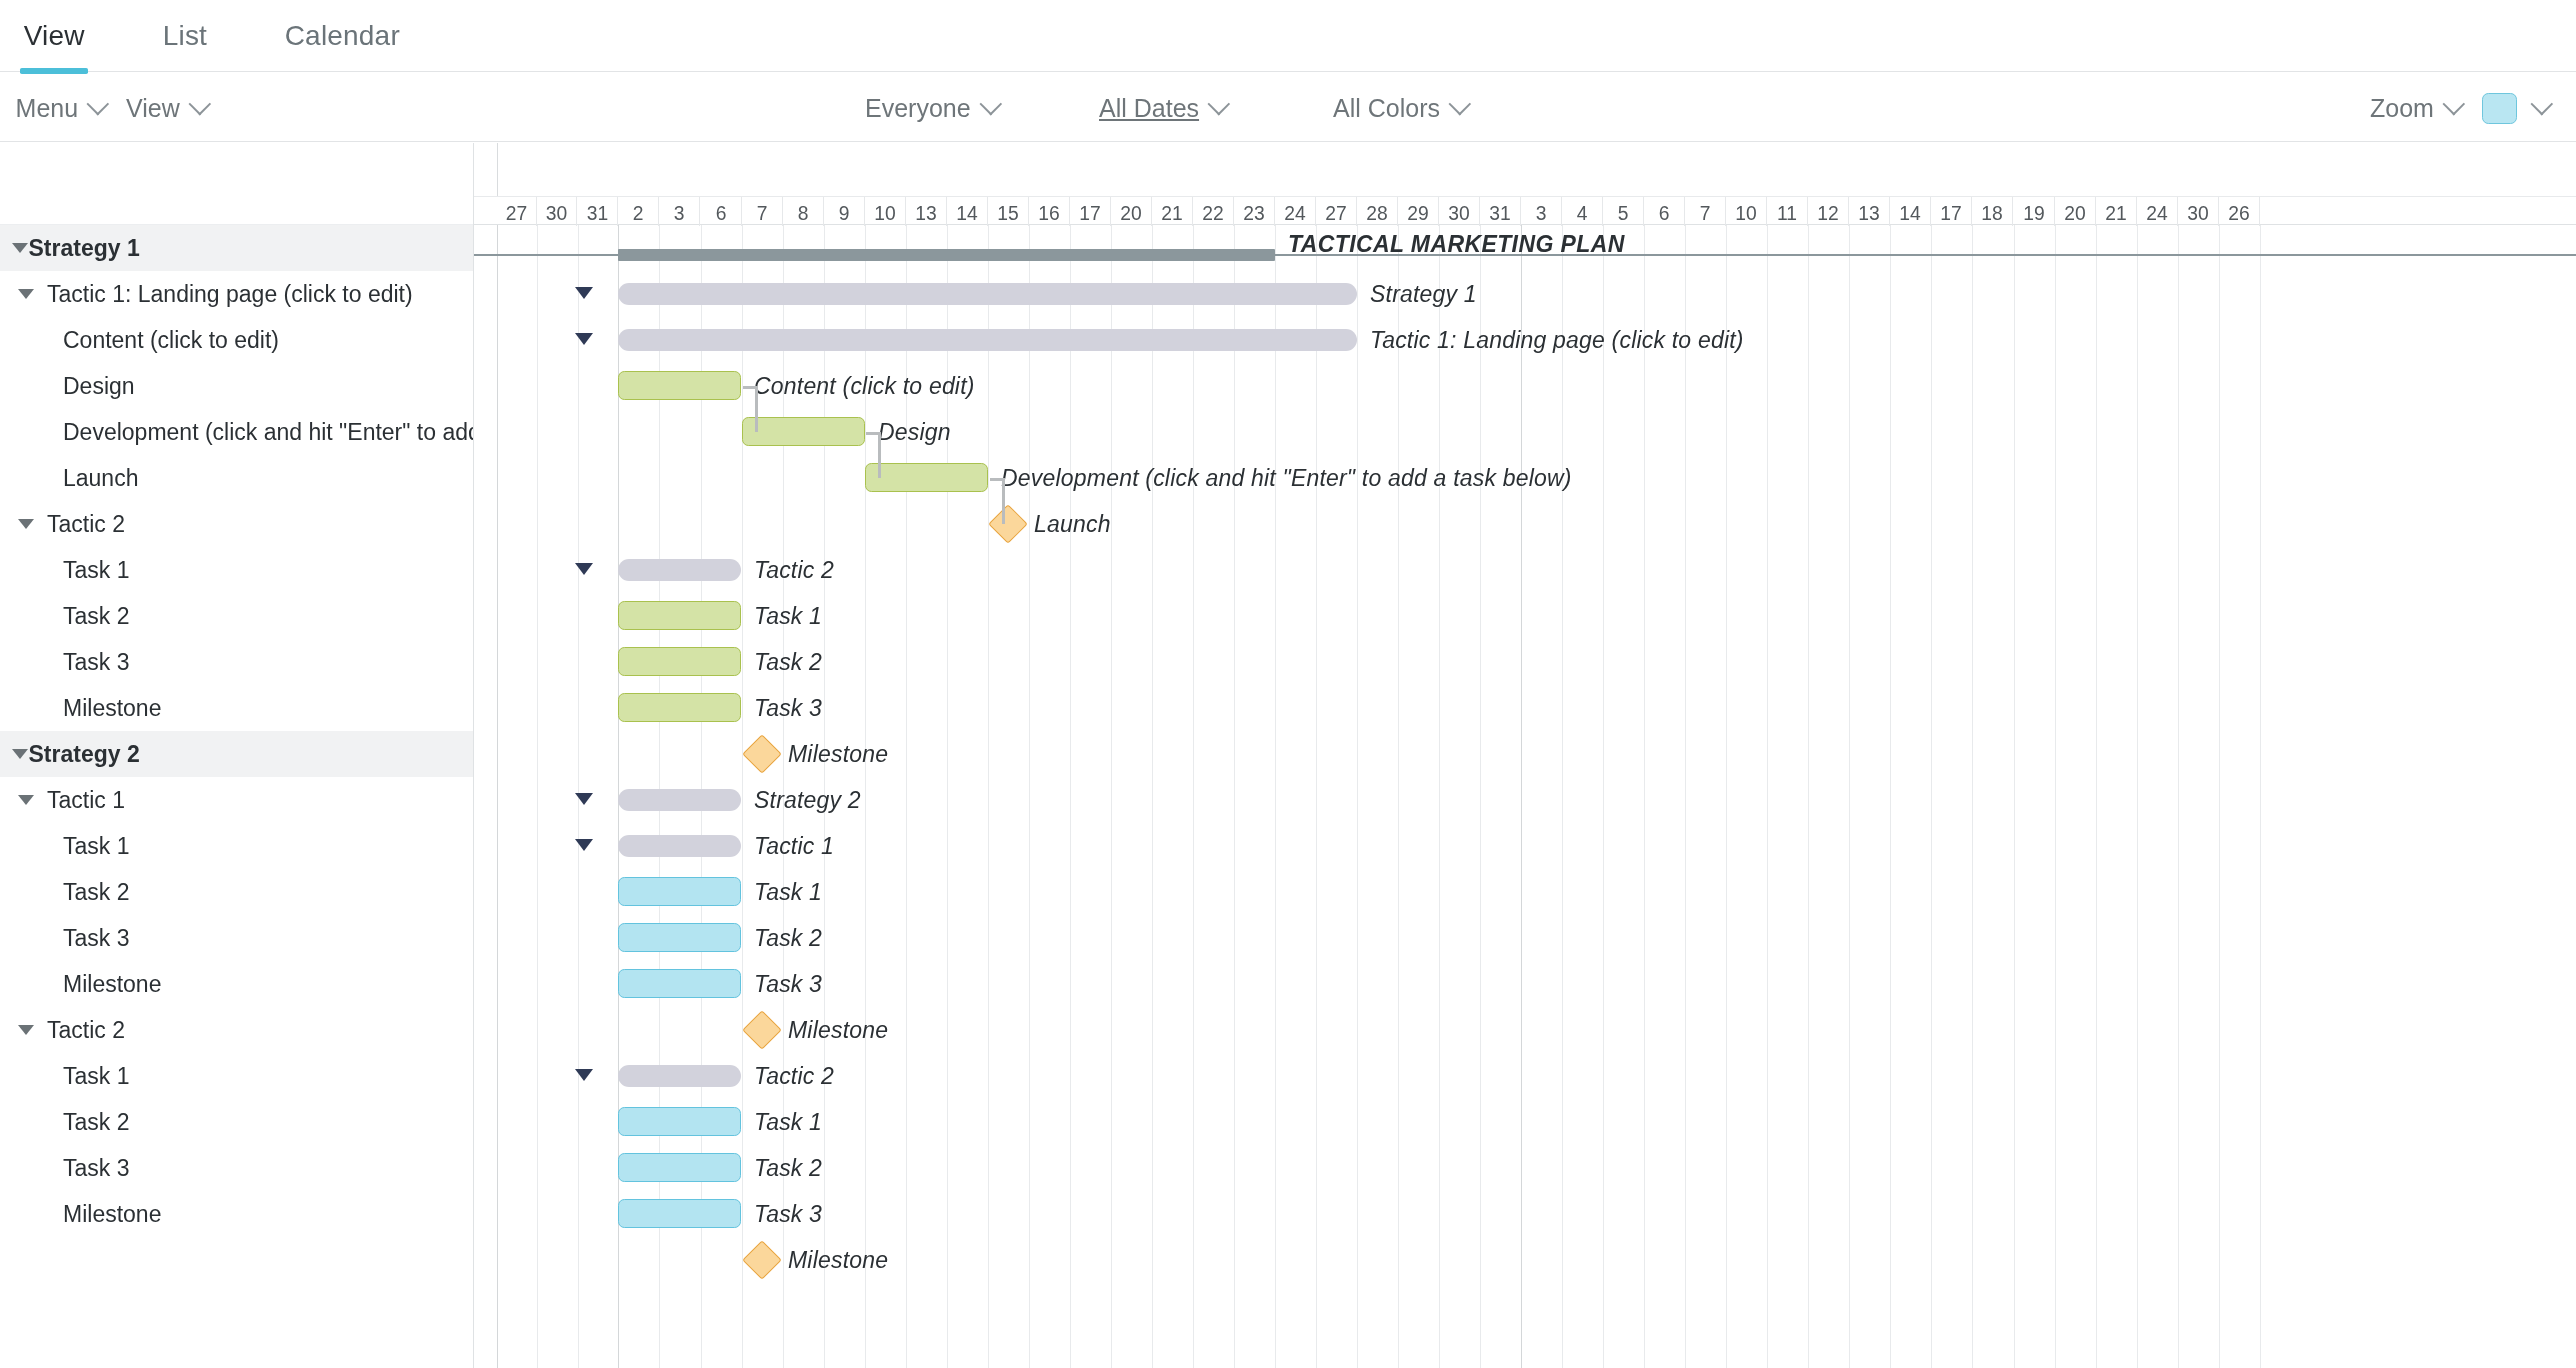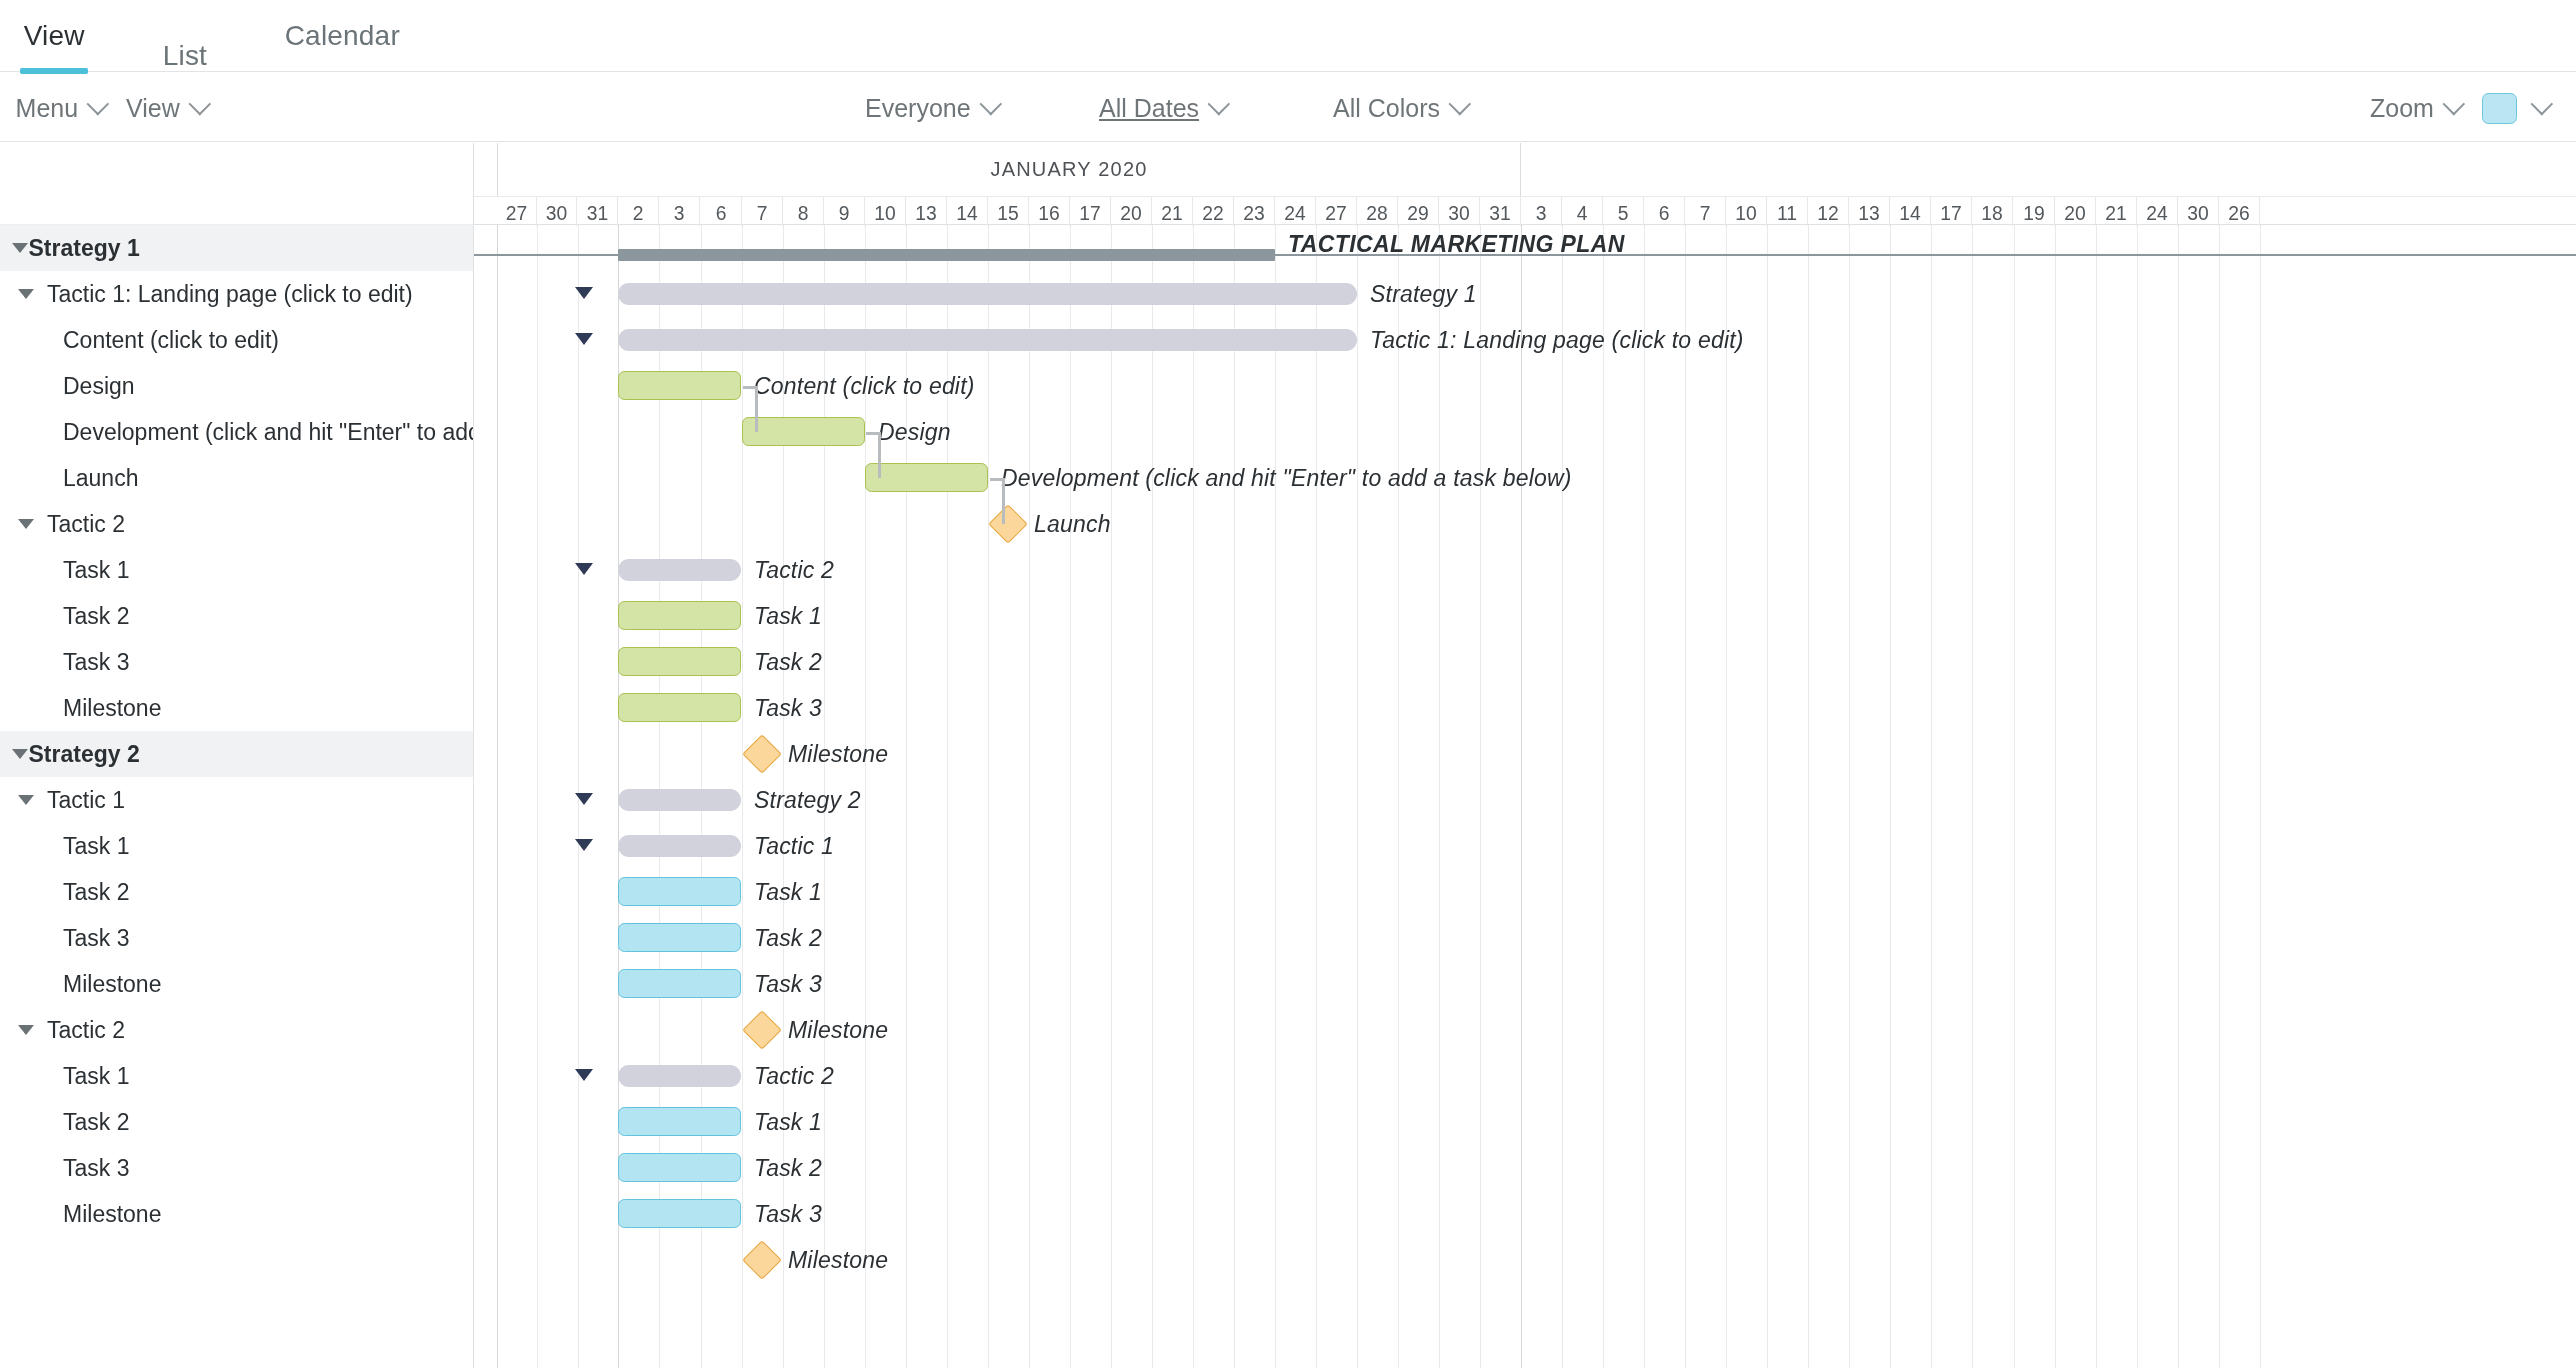--- a/index.html
+++ b/index.html
@@ -20,21 +20,21 @@
     display: flex; align-items: center;
     font-size: 28px; color: #6b7479; letter-spacing: 0.2px;
     cursor: pointer; padding: 0 3.7px;
   }
   .tab.active { color: #2b3034; font-weight: 400; }
   .tab .underline {
     position: absolute; left: 0; right: 0; bottom: -1.8px; height: 5.5px;
     background: #4cbfd9; border-radius: 1.8px;
   }
   #tab-gantt    { left: 20px; }
-  #tab-list     { left: 159px; align-items: flex-end; }
+  #tab-list     { left: 159px; }
   #tab-calendar { left: 281px; }
 
   
   .toolbar {
     position: absolute; left: 0; top: 74px; width: 2576px; height: 68px;
     border-bottom: 0.9px solid #e2e4e6; background: #fff;
   }
   .tb-item {
     position: absolute; top: 0; height: 68px;
     display: flex; align-items: center; gap: 12px;
@@ -280,21 +280,20 @@
       </div>
       <div class="lp-row lvl2" style="top: 1048px;">
         <span class="lbl">Milestone</span>
       </div>
     </div>
 </div>
 
 <div class="tl">
   <div class="tl-monthrow" id="monthrow">
       <div class="gutter-div" style="left: 23px;"></div>
-      <div class="mcell" style="left: 144px; width: 903px;">JANUARY 2020</div>
     </div>
   <div class="tl-dayrow" id="dayrow">
       <div class="dcell" style="left: 23px; width: 40px;">27</div>
       <div class="dcell" style="left: 63px; width: 40px;">30</div>
       <div class="dcell" style="left: 104px; width: 40px;">31</div>
       <div class="dcell" style="left: 144px; width: 41px;">2</div>
       <div class="dcell" style="left: 185px; width: 41px;">3</div>
       <div class="dcell" style="left: 227px; width: 41px;">6</div>
       <div class="dcell" style="left: 268px; width: 41px;">7</div>
       <div class="dcell" style="left: 309px; width: 41px;">8</div>

